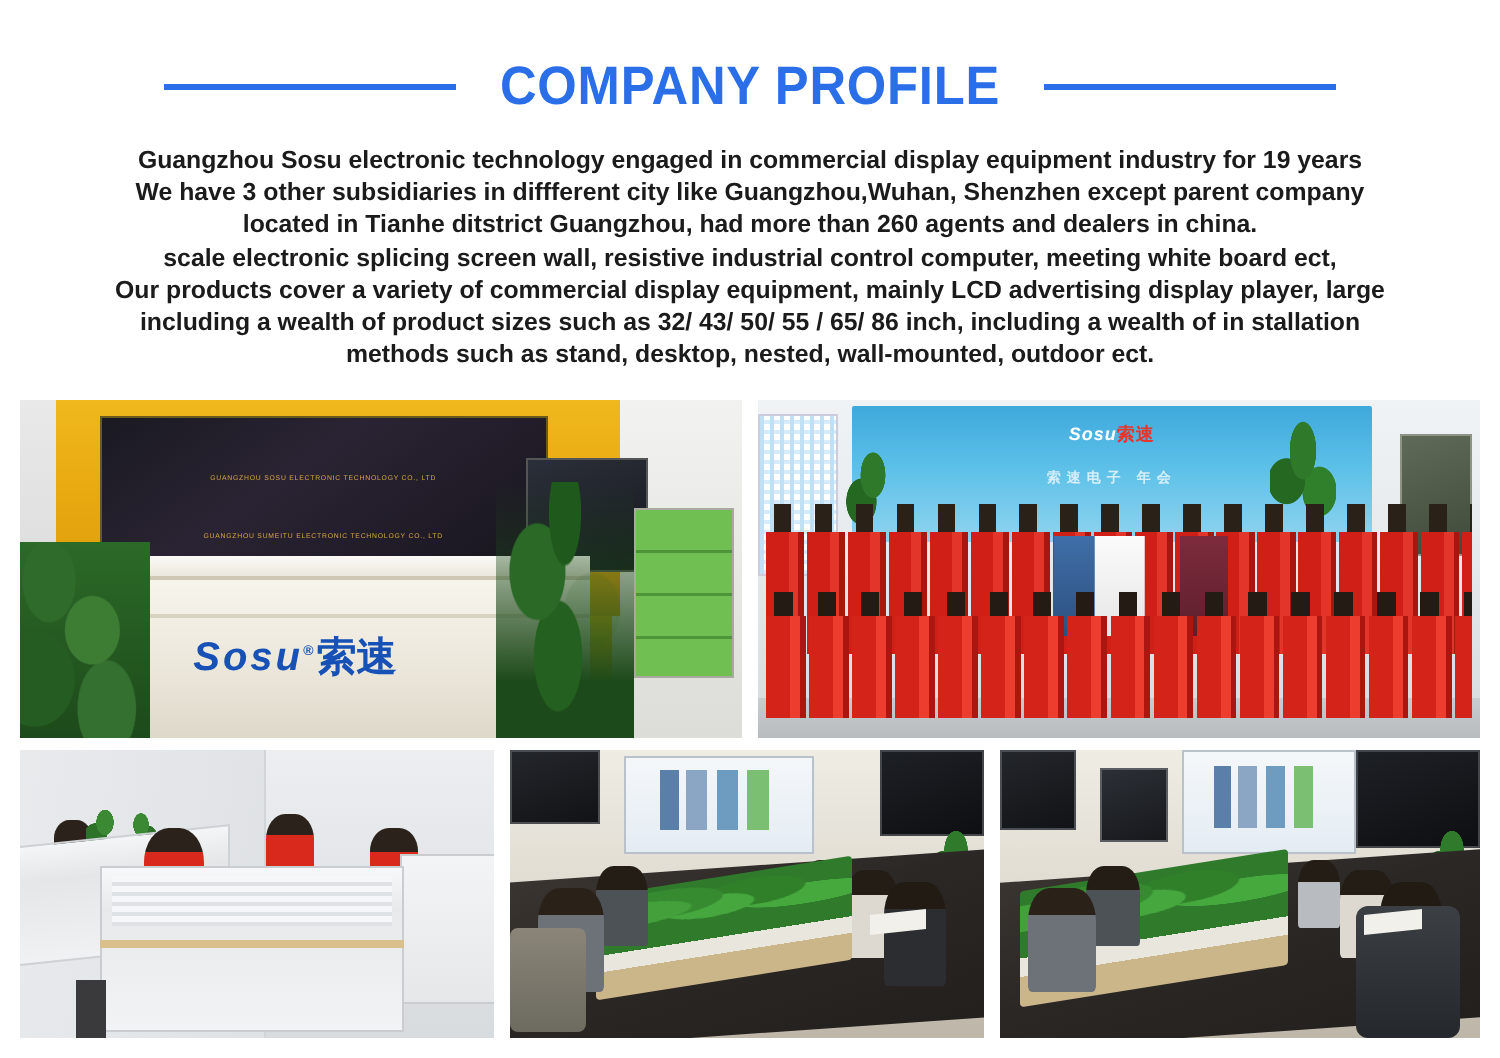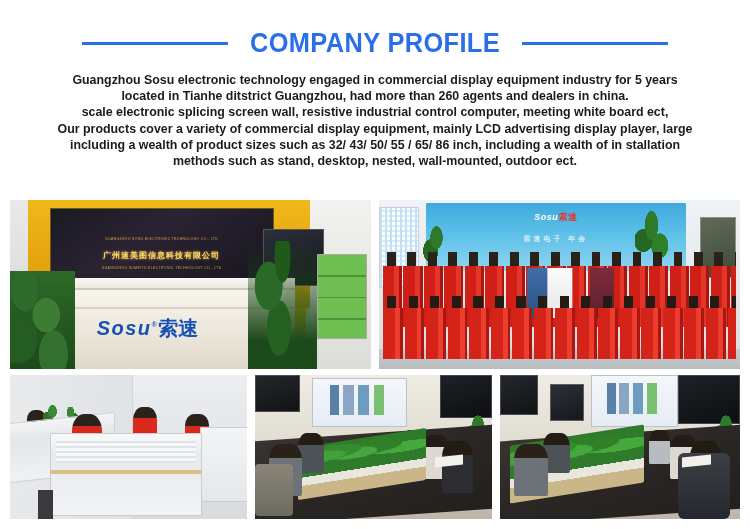--- a/index.html
+++ b/index.html
@@ -436,41 +436,41 @@
 </head>
 <body>
 
 <div class="header">
   <div class="rule"></div>
   <div class="page-title">COMPANY PROFILE</div>
   <div class="rule"></div>
 </div>
 
 <div class="profile-text">
-  <p>Guangzhou Sosu electronic technology engaged in commercial display equipment industry for 5 years</p>
+  <p>Guangzhou Sosu electronic technology engaged in commercial display equipment industry for 19 years</p>
+  <p>We have 3 other subsidiaries in diffferent city like Guangzhou,Wuhan, Shenzhen  except  parent company</p>
   <p>located in Tianhe ditstrict Guangzhou, had more than 260 agents and dealers in china.</p>
   <p>scale electronic splicing screen wall, resistive industrial control computer, meeting white board ect,</p>
   <p>Our products cover a variety of commercial display equipment, mainly LCD advertising display player, large</p>
   <p>including a wealth of product sizes such as 32/ 43/ 50/ 55 / 65/ 86 inch, including a wealth of in stallation</p>
   <p>methods such as stand, desktop, nested, wall-mounted, outdoor ect.</p>
 </div>
 
 <div class="gallery">
 
   <div class="row row-top">
 
     <div class="photo reception">
       <div class="scene">
         <div class="rc-wall-r"></div>
         <div class="rc-wall-y"></div>
         <div class="rc-wall-l"></div>
 
         <div class="rc-sign">
           <div class="rc-sign-s1">GUANGZHOU SOSU ELECTRONIC TECHNOLOGY CO., LTD</div>
-          <div class="rc-sign-l2">广州速美图信息科技有限公司</div>
           <div class="rc-sign-s2">GUANGZHOU SUMEITU ELECTRONIC TECHNOLOGY CO., LTD</div>
         </div>
 
         <div class="rc-tv"></div>
         <div class="rc-lockers"></div>
         <div class="rc-counter"></div>
 
         <div class="rc-desk">
           <div class="rc-desk-band"></div>
         </div>

